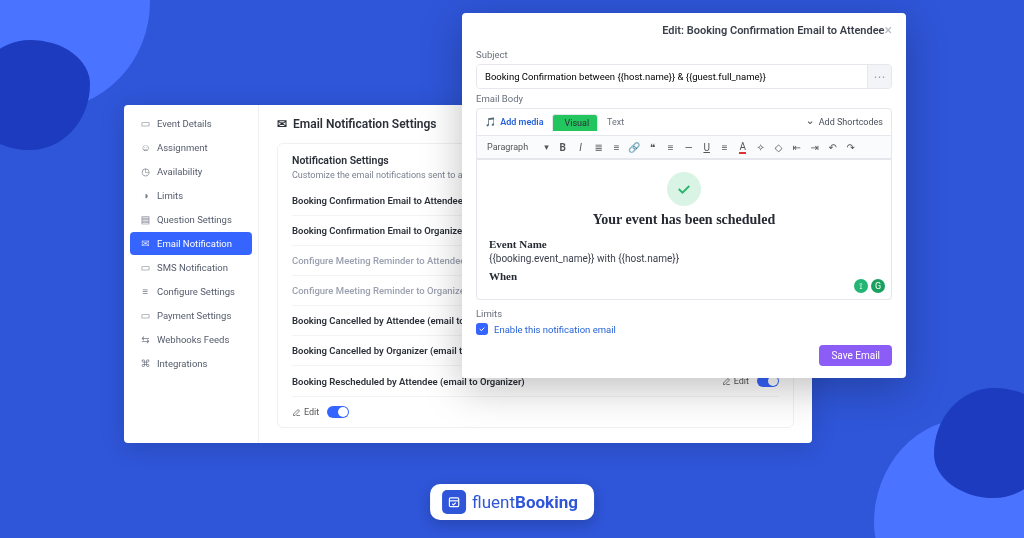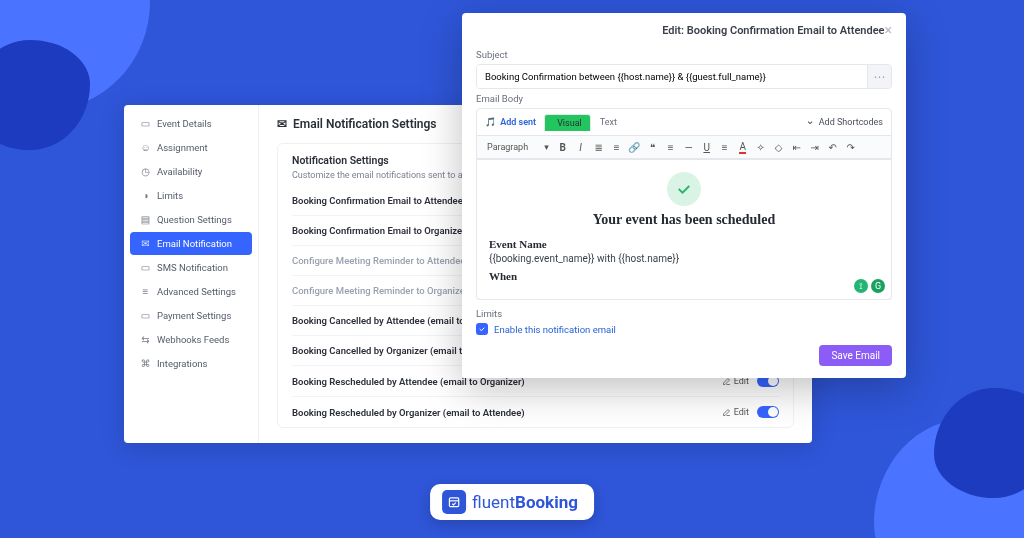--- a/index.html
+++ b/index.html
@@ -106,21 +106,21 @@
     <div class="sidebar-item active">
         <span class="icn">✉</span>
         <span>Email Notification</span>
       </div>
     <div class="sidebar-item">
         <span class="icn">▭</span>
         <span>SMS Notification</span>
       </div>
     <div class="sidebar-item">
         <span class="icn">≡</span>
-        <span>Advanced Settings</span>
+        <span>Configure Settings</span>
       </div>
     <div class="sidebar-item">
         <span class="icn">▭</span>
         <span>Payment Settings</span>
       </div>
     <div class="sidebar-item">
         <span class="icn">⇆</span>
         <span>Webhooks Feeds</span>
       </div>
     <div class="sidebar-item">
@@ -163,21 +163,20 @@
                 <svg viewBox="0 0 24 24" fill="none" stroke="currentColor" stroke-width="2">
                   <path d="M12 20h9"></path>
                   <path d="M16 4l4 4L8 20H4v-4L16 4z"></path>
                 </svg>
                 <span>Edit</span>
               </div>
               <div class="toggle"></div>
             </div>
           </div>
           <div class="row">
-            <div class="label">Booking Rescheduled by Organizer (email to Attendee)</div>
             <div class="actions">
               <div class="editlink">
                 <svg viewBox="0 0 24 24" fill="none" stroke="currentColor" stroke-width="2">
                   <path d="M12 20h9"></path>
                   <path d="M16 4l4 4L8 20H4v-4L16 4z"></path>
                 </svg>
                 <span>Edit</span>
               </div>
               <div class="toggle"></div>
             </div>
@@ -198,21 +197,21 @@
     <input value="Booking Confirmation between {{host.name}} &amp; {{guest.full_name}}" style="">
     <div class="tagbtn">⋯</div>
   </div>
 
   <div class="mlabel">Email Body</div>
   <div class="editor-bar">
     <div class="ebar1">
       <div style="display:flex;align-items:center;">
         <div class="addmedia">
             <span>🎵</span>
-            <span>Add sent</span>
+            <span>Add media</span>
           </div>
         <div class="tabs">
           <span class="active">Visual</span>
           <span>Text</span>
         </div>
       </div>
       <div class="shortcodes">Add Shortcodes</div>
     </div>
     <div class="ebar2">
       <div class="sel">

